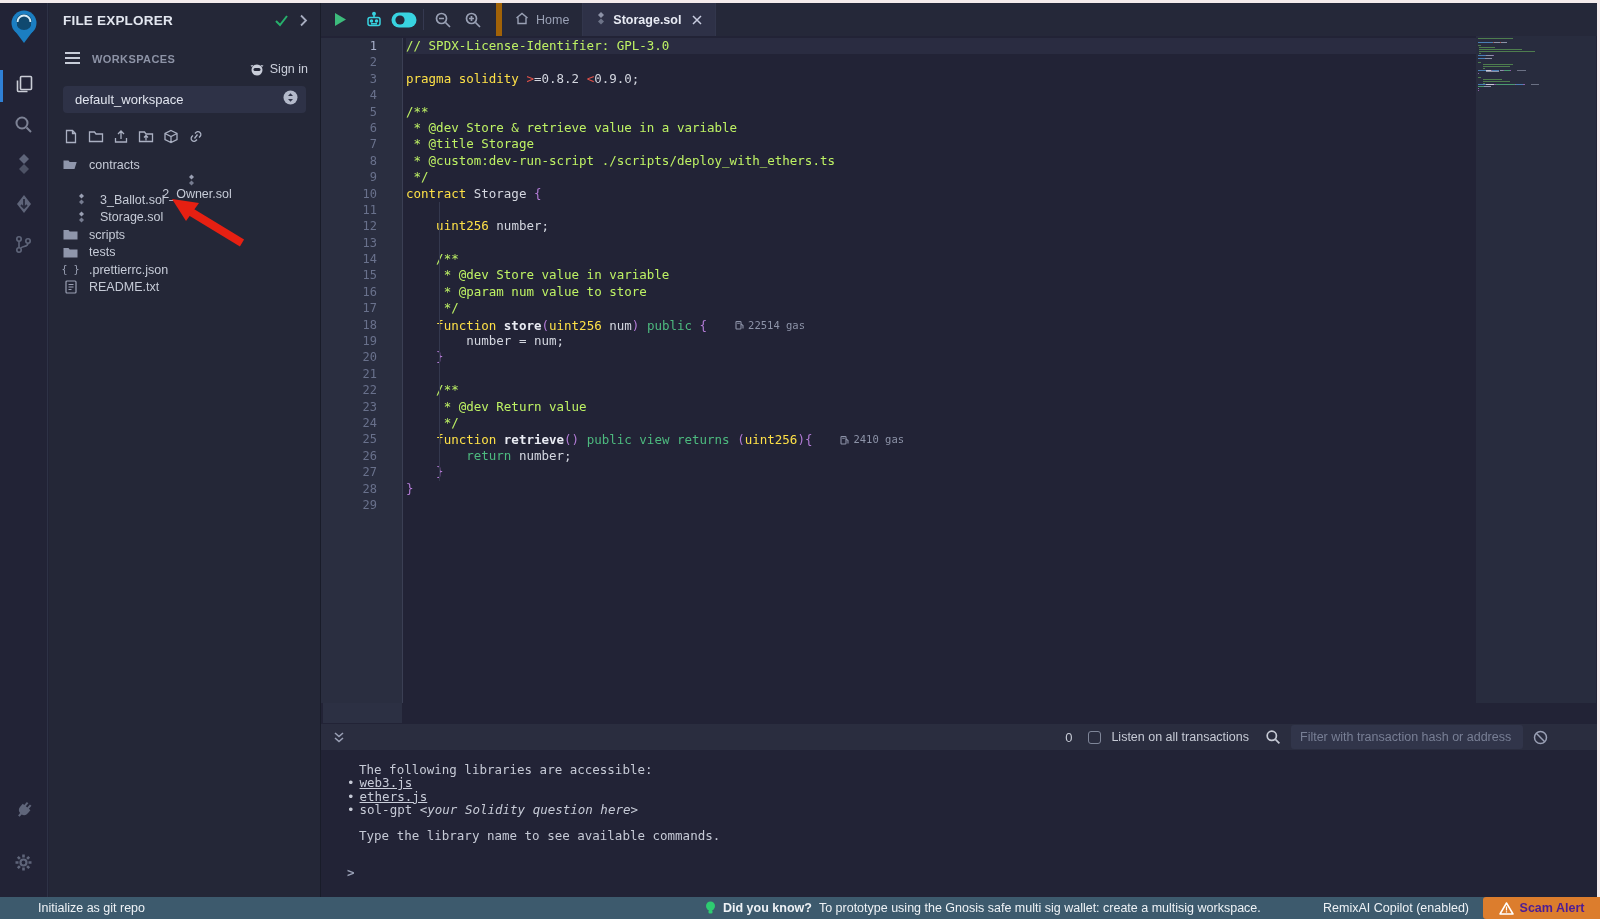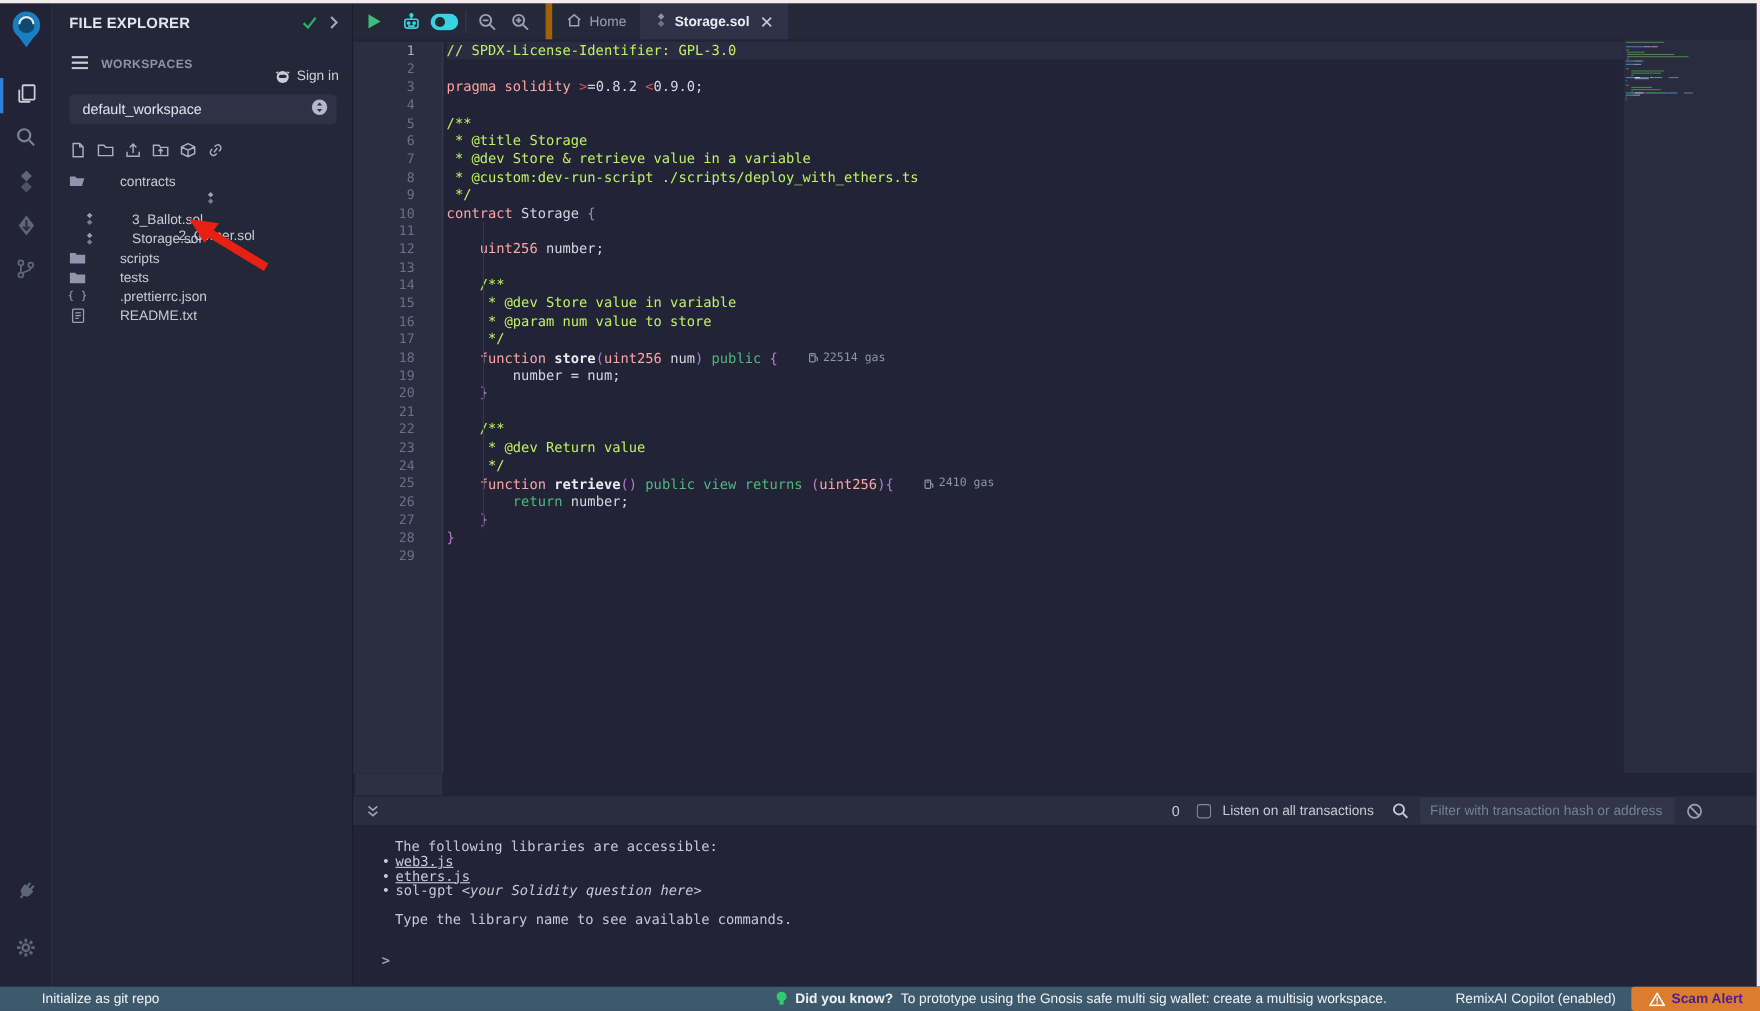--- a/index.html
+++ b/index.html
@@ -27,21 +27,21 @@
   .fp-header .hbtn { margin-left:10px; cursor:pointer; display:flex; }
   .fp-ws-row { display:flex; align-items:center; padding:9px 12px 6px 16px; }
   .fp-ws-label { font-size:11px; font-weight:700; color:#8d93a6; letter-spacing:.4px; margin-left:12px; flex:1; }
   .fp-signin { display:flex; align-items:flex-end; gap:5px; font-size:12.5px; color:#ccd0dc; cursor:pointer;margin-top:21px; }
   .fp-select { margin:4px 14px 0 14px; height:27px; background:#2e3247; border-radius:4px;
                display:flex; align-items:center; padding:0 8px 0 12px; cursor:pointer; }
   .fp-select-text { flex:1; font-size:13px; color:#e0e4ee; }
   .fp-tools { display:flex; align-items:center; gap:9px; padding:16px 14px 4px 14px; }
   .fp-tools .tool { cursor:pointer; display:flex; }
   .fp-tree { margin-top:8px; }
-  .tree-row { display:flex; align-items:center; height:17.5px; font-size:12.5px; color:#c6cbd7; cursor:pointer;gap:20px; }
+  .tree-row { display:flex; align-items:center; height:17.5px; font-size:12.5px; color:#c6cbd7; cursor:pointer; }
   .tree-row .ticon { width:15px; display:flex; justify-content:center; margin-right:11px; flex:none; }
   .json-ic { font-family:"DejaVu Sans Mono", monospace; font-size:10px; color:#9aa0b3; }
 
   .arrow-annot { position:absolute; left:150px; top:188px; width:120px; height:75px; z-index:50; pointer-events:none; }
 
   
   .main { position:absolute; left:320px; right:0; top:3px; bottom:22px; background:#222336; border-left:1px solid #191c29; }
 
   .tabbar { position:absolute; left:0; right:0; top:0; height:33px; background:#252839; display:flex; align-items:stretch; }
   .tb-btn { display:flex; align-items:center; justify-content:center; width:30px; cursor:pointer; }
@@ -57,21 +57,21 @@
   .gutter { position:absolute; left:0; top:2px; width:81px; background:#2a2e40; bottom:0; }
   .gutter .gn { height:16.4px; line-height:16.4px; text-align:right; padding-right:25px;
                 font-family:"DejaVu Sans Mono", monospace; font-size:12px; color:#69718c; }
   .gutter .gn.current { color:#a8b0ca; }
   .codewrap { position:absolute; left:81px; right:0; top:2px; bottom:0; border-left:1px solid #3b3f54; }
   .code { margin-right:124px; padding-left:3px; }
   .cl { position:relative; height:16.4px; line-height:16.4px; white-space:pre;
         font-family:"DejaVu Sans Mono", monospace; font-size:12.5px; color:#d4d7e0; }
   .cl.current { background:rgba(130,140,175,0.09); }
   .cl .guide { position:absolute; left:33px; top:0; bottom:0; border-left:1px solid #34384e; }
-  .tok-c { color:#bef264; } .tok-k { color:#fca5a5; } .tok-o { color:#e1524a; }
+  .tok-c { color:#bef264; } .tok-k { color:#fde047; } .tok-o { color:#e1524a; }
   .tok-p { color:#d4d7e0; } .tok-b { color:#b37bd6; } .tok-m { color:#4dba7f; }
   .tok-f { color:#e9ebf3; font-weight:700; }
   .gaschip { display:inline-flex; align-items:center; gap:4px; margin-left:28px; font-size:10.5px; color:#8d93a8; }
   .minimap { position:absolute; right:4px; top:0; bottom:0; width:120px; background:#282c3e; padding:2px 0 0 2px; cursor:pointer; }
   .mm-row { height:1px; margin-bottom:0.86px; white-space:nowrap; font-size:0; }
   .mm-row span { display:inline-block; height:1px; vertical-align:top; }
 
   
   .terminal { position:absolute; left:0; right:0; top:700px; bottom:0; background:#222336; }
   .hthumb { position:absolute; left:2px; top:0; width:79px; height:20px; background:#2c3043; cursor:pointer; }
@@ -431,22 +431,22 @@
           <div class="gn">28</div>
           <div class="gn">29</div>
         </div>
       <div class="codewrap">
         <div class="code" id="code">
             <div class="cl current"><span class="tok-c">// SPDX-License-Identifier: GPL-3.0</span></div>
             <div class="cl"></div>
             <div class="cl"><span class="tok-k">pragma solidity </span><span class="tok-o">&gt;</span><span class="tok-p">=0.8.2 </span><span class="tok-o">&lt;</span><span class="tok-p">0.9.0;</span></div>
             <div class="cl"></div>
             <div class="cl"><span class="tok-c">/**</span></div>
+            <div class="cl"><span class="tok-c"> * @dev Store &amp; retrieve value in a variable</span></div>
             <div class="cl"><span class="tok-c"> * @title Storage</span></div>
-            <div class="cl"><span class="tok-c"> * @dev Store &amp; retrieve value in a variable</span></div>
             <div class="cl"><span class="tok-c"> * @custom:dev-run-script ./scripts/deploy_with_ethers.ts</span></div>
             <div class="cl"><span class="tok-c"> */</span></div>
             <div class="cl"><span class="tok-k">contract </span><span class="tok-p">Storage </span><span class="tok-b">{</span></div>
             <div class="cl"><span class="guide"></span></div>
             <div class="cl"><span class="guide"></span><span class="tok-p">    </span><span class="tok-k">uint256 </span><span class="tok-p">number;</span></div>
             <div class="cl"><span class="guide"></span></div>
             <div class="cl"><span class="guide"></span><span class="tok-p">    </span><span class="tok-c">/**</span></div>
             <div class="cl"><span class="guide"></span><span class="tok-c">     * @dev Store value in variable</span></div>
             <div class="cl"><span class="guide"></span><span class="tok-c">     * @param num value to store</span></div>
             <div class="cl"><span class="guide"></span><span class="tok-c">     */</span></div>

